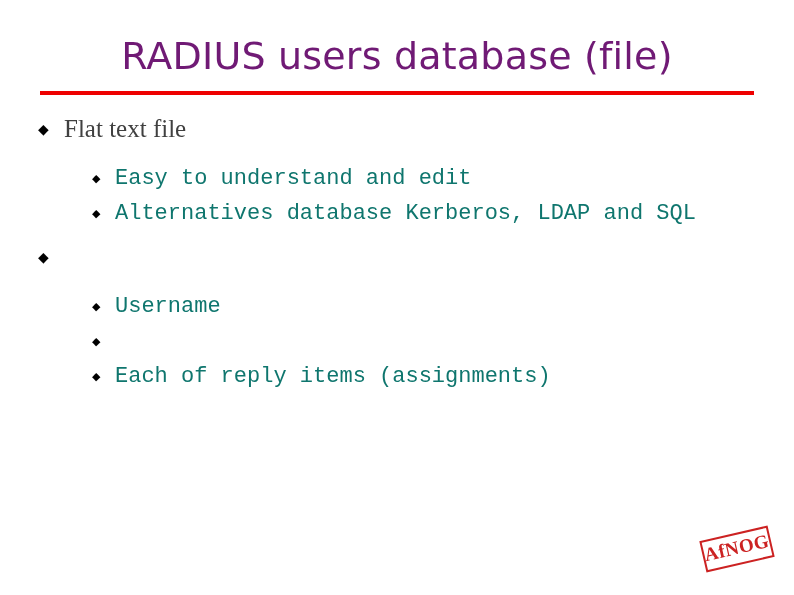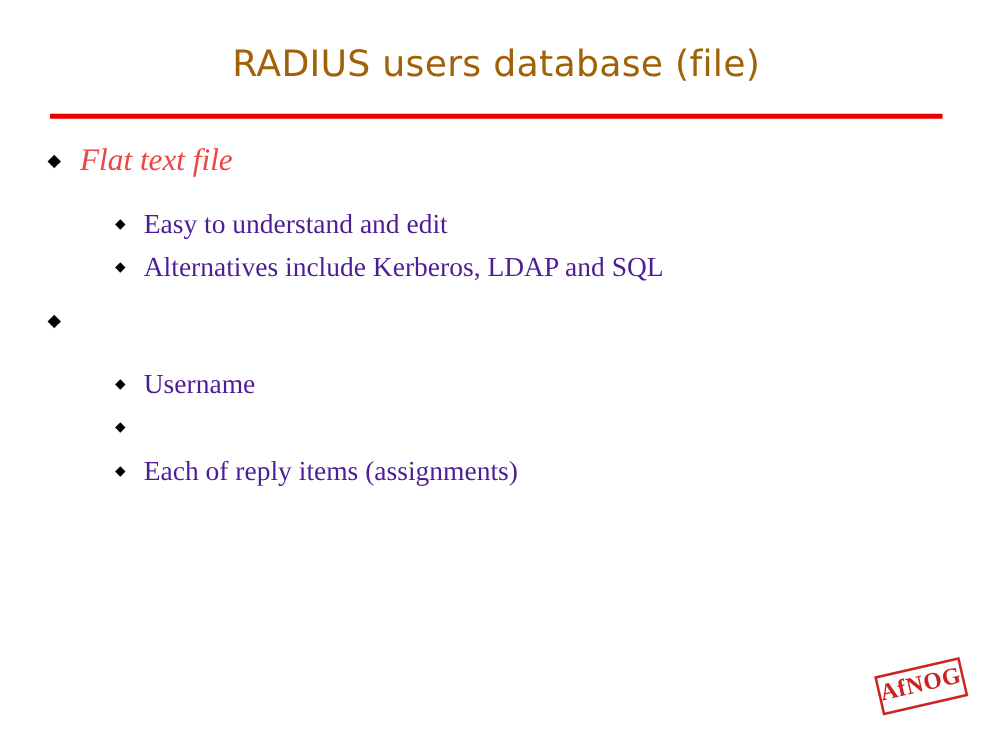--- a/index.html
+++ b/index.html
@@ -21,23 +21,23 @@
     inset: 0;
   }
 
   .slide-title {
     position: absolute;
     top: 34px;
     left: 0;
     width: 794px;
     text-align: center;
     font-family: "DejaVu Sans", sans-serif;
-    font-size: 29px;
+    font-size: 38px;
     font-weight: normal;
-    color: #a16207;
+    color: #701a75;
     letter-spacing: 0.2px;
   }
 
   .title-rule {
     position: absolute;
     top: 91px;
     left: 40px;
     width: 714px;
     height: 4px;
     background: #ee0000;
@@ -62,22 +62,21 @@
     font-size: 14px;
     line-height: 34px;
     color: #000000;
     text-align: left;
     padding-left: 4px;
     box-sizing: border-box;
   }
   .lvl1 .txt {
     font-size: 25px;
     line-height: 34px;
-    color: #ef4444;
-    font-style: italic;
+    color: #404040;
   }
 
   .lvl2 {
     display: flex;
     align-items: flex-start;
     margin: 0 0 4px 0;
     padding-left: 54px;
   }
   .lvl2 .bullet {
     flex: 0 0 auto;
@@ -85,21 +84,22 @@
     font-family: "DejaVu Sans", sans-serif;
     font-size: 11px;
     line-height: 31px;
     color: #000000;
     padding-left: 4px;
     box-sizing: border-box;
   }
   .lvl2 .txt {
     font-size: 22px;
     line-height: 31px;
-    color: #4c1d95;
+    color: #0f766e;
+    font-family: Liberation Mono, monospace;
   }
 
   .group-gap {
     height: 11px;
   }
   .group-gap2 {
     height: 7px;
   }
 
   
@@ -153,21 +153,21 @@
 
     <div class="group-gap"></div>
 
     <div class="lvl2">
       <span class="bullet">◆</span>
       <span class="txt">Easy to understand and edit</span>
     </div>
 
     <div class="lvl2">
       <span class="bullet">◆</span>
-      <span class="txt">Alternatives include Kerberos, LDAP and SQL</span>
+      <span class="txt">Alternatives database Kerberos, LDAP and SQL</span>
     </div>
 
     <div class="group-gap2"></div>
 
     <div class="lvl1">
       <span class="bullet">◆</span>
     </div>
 
     <div class="group-gap"></div>
 

